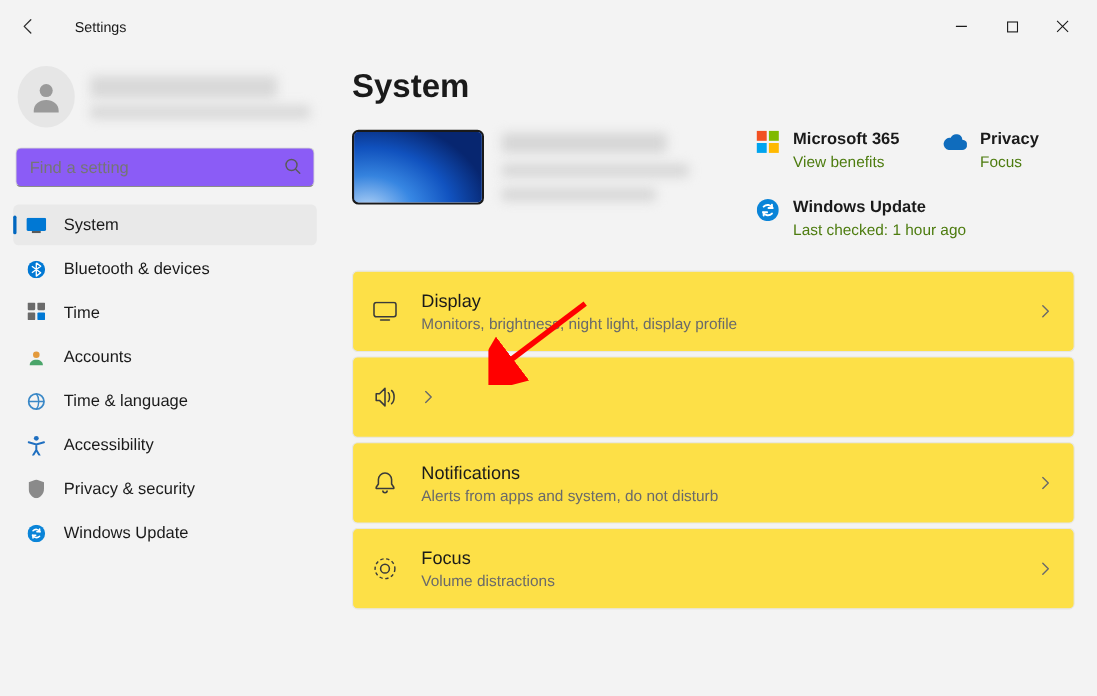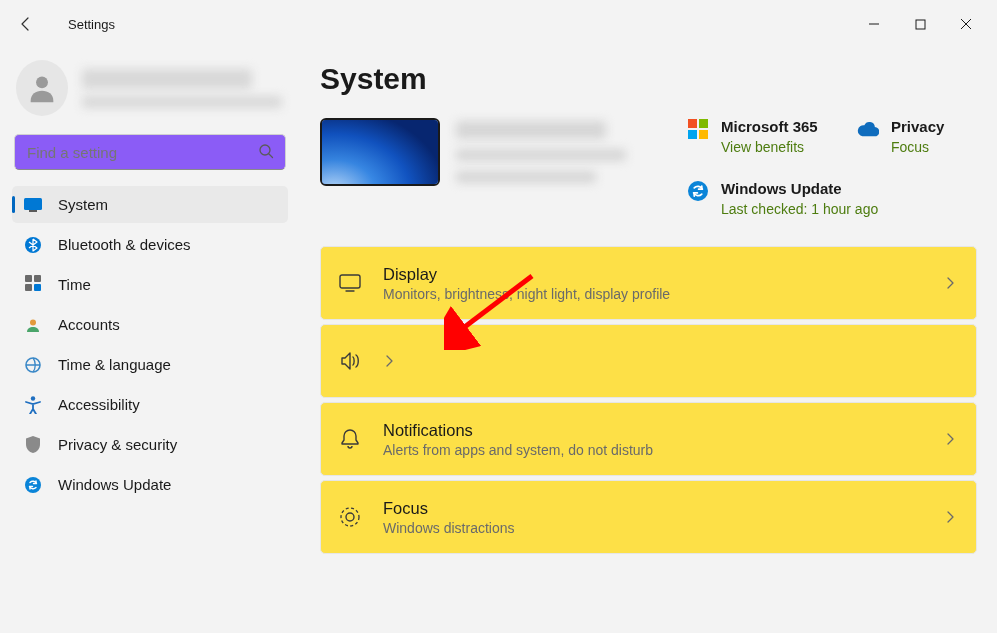--- a/index.html
+++ b/index.html
@@ -488,21 +488,21 @@
 
       <div class="card">
         <div class="card-icon">
           <svg width="22" height="22" viewBox="0 0 22 22">
               <circle cx="11" cy="11" r="9" fill="none" stroke="currentColor" stroke-width="1.3" stroke-dasharray="3 2.4"></circle>
               <circle cx="11" cy="11" r="4" fill="none" stroke="currentColor" stroke-width="1.4"></circle>
             </svg>
         </div>
         <div class="card-body">
           <div class="card-title">Focus</div>
-          <div class="card-sub">Windows distractions</div>
+          <div class="card-sub">Volume distractions</div>
         </div>
         <svg class="chevron" width="12" height="12" viewBox="0 0 12 12">
             <path d="M4 1l5 5-5 5" fill="none" stroke="currentColor" stroke-width="1.3" stroke-linecap="round" stroke-linejoin="round"></path>
           </svg>
       </div>
     </div>
   </main>
 </div>
 
 <svg class="anno-arrow" width="100" height="80">

